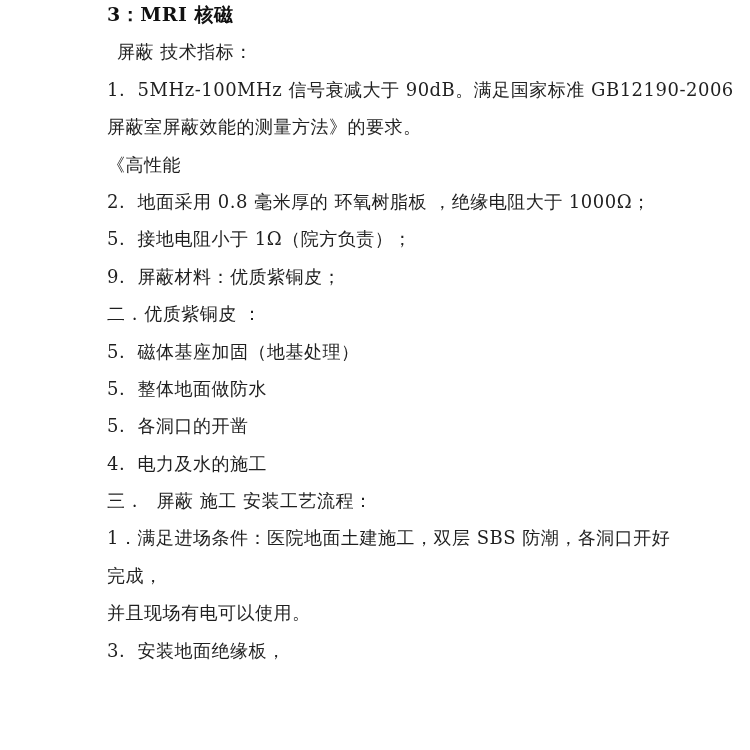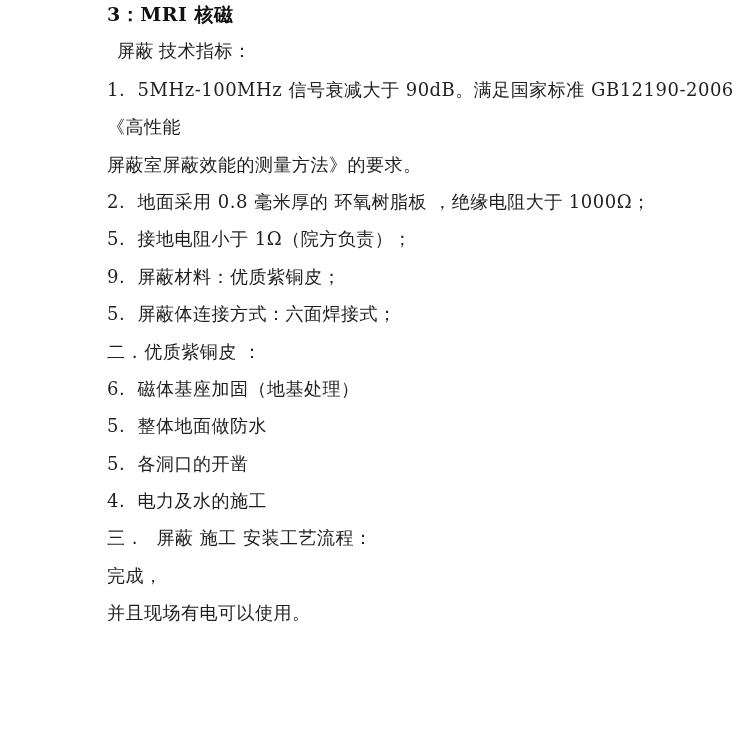--- a/index.html
+++ b/index.html
@@ -24,37 +24,37 @@
     white-space: pre;
     letter-spacing: 0.5px;
   }
   .doc-heading {
     font-weight: bold;
     font-size: 19px;
     color: #111111;
   }
   .indent-1 {
     padding-left: 10px;
-    font-family: Liberation Serif, serif;
   }
 </style>
 </head>
 <body>
 
 <div class="doc-page">
   <div class="doc-line doc-heading">3：MRI 核磁</div>
   <div class="doc-line indent-1">屏蔽 技术指标：</div>
   <div class="doc-line">1.  5MHz-100MHz 信号衰减大于 90dB。满足国家标准 GB12190-2006</div>
+  <div class="doc-line">屏蔽室屏蔽效能的测量方法》的要求。</div>
   <div class="doc-line">《高性能</div>
-  <div class="doc-line">屏蔽室屏蔽效能的测量方法》的要求。</div>
   <div class="doc-line">2.  地面采用 0.8 毫米厚的 环氧树脂板 ，绝缘电阻大于 1000Ω；</div>
   <div class="doc-line">5.  接地电阻小于 1Ω（院方负责）；</div>
   <div class="doc-line">9.  屏蔽材料：优质紫铜皮；</div>
-  <div class="doc-line">5.  屏蔽体连接方式：六面焊接式；</div>
   <div class="doc-line">二 . 优质紫铜皮 ：</div>
-  <div class="doc-line">6.  磁体基座加固（地基处理）</div>
+  <div class="doc-line">5.  磁体基座加固（地基处理）</div>
   <div class="doc-line">5.  整体地面做防水</div>
   <div class="doc-line">5.  各洞口的开凿</div>
   <div class="doc-line">4.  电力及水的施工</div>
   <div class="doc-line">三 .   屏蔽 施工 安装工艺流程：</div>
+  <div class="doc-line">1．满足进场条件：医院地面土建施工，双层 SBS 防潮，各洞口开好</div>
   <div class="doc-line">完成，</div>
   <div class="doc-line">并且现场有电可以使用。</div>
+  <div class="doc-line">3.  安装地面绝缘板，</div>
 </div>
 
 </body></html>

